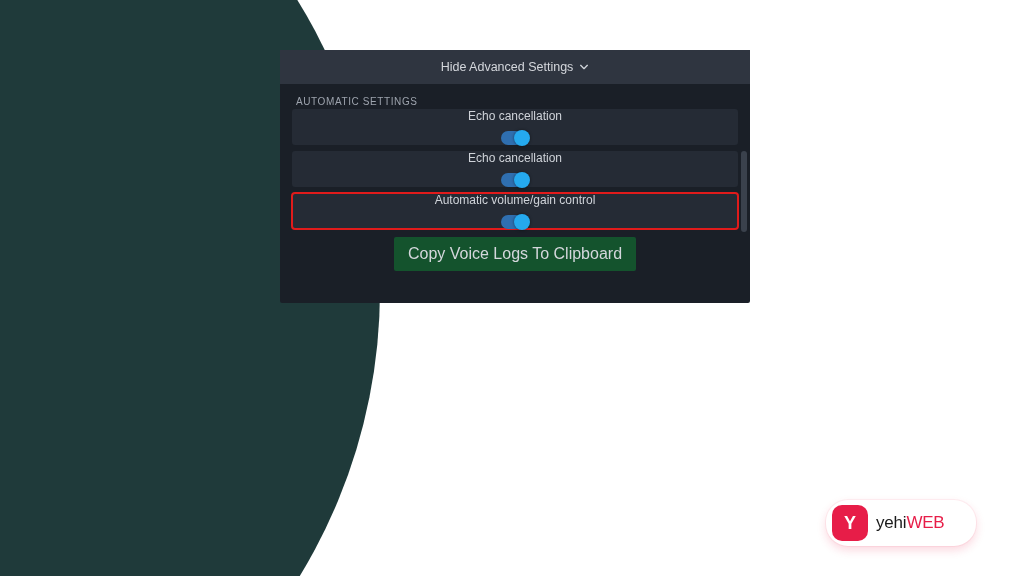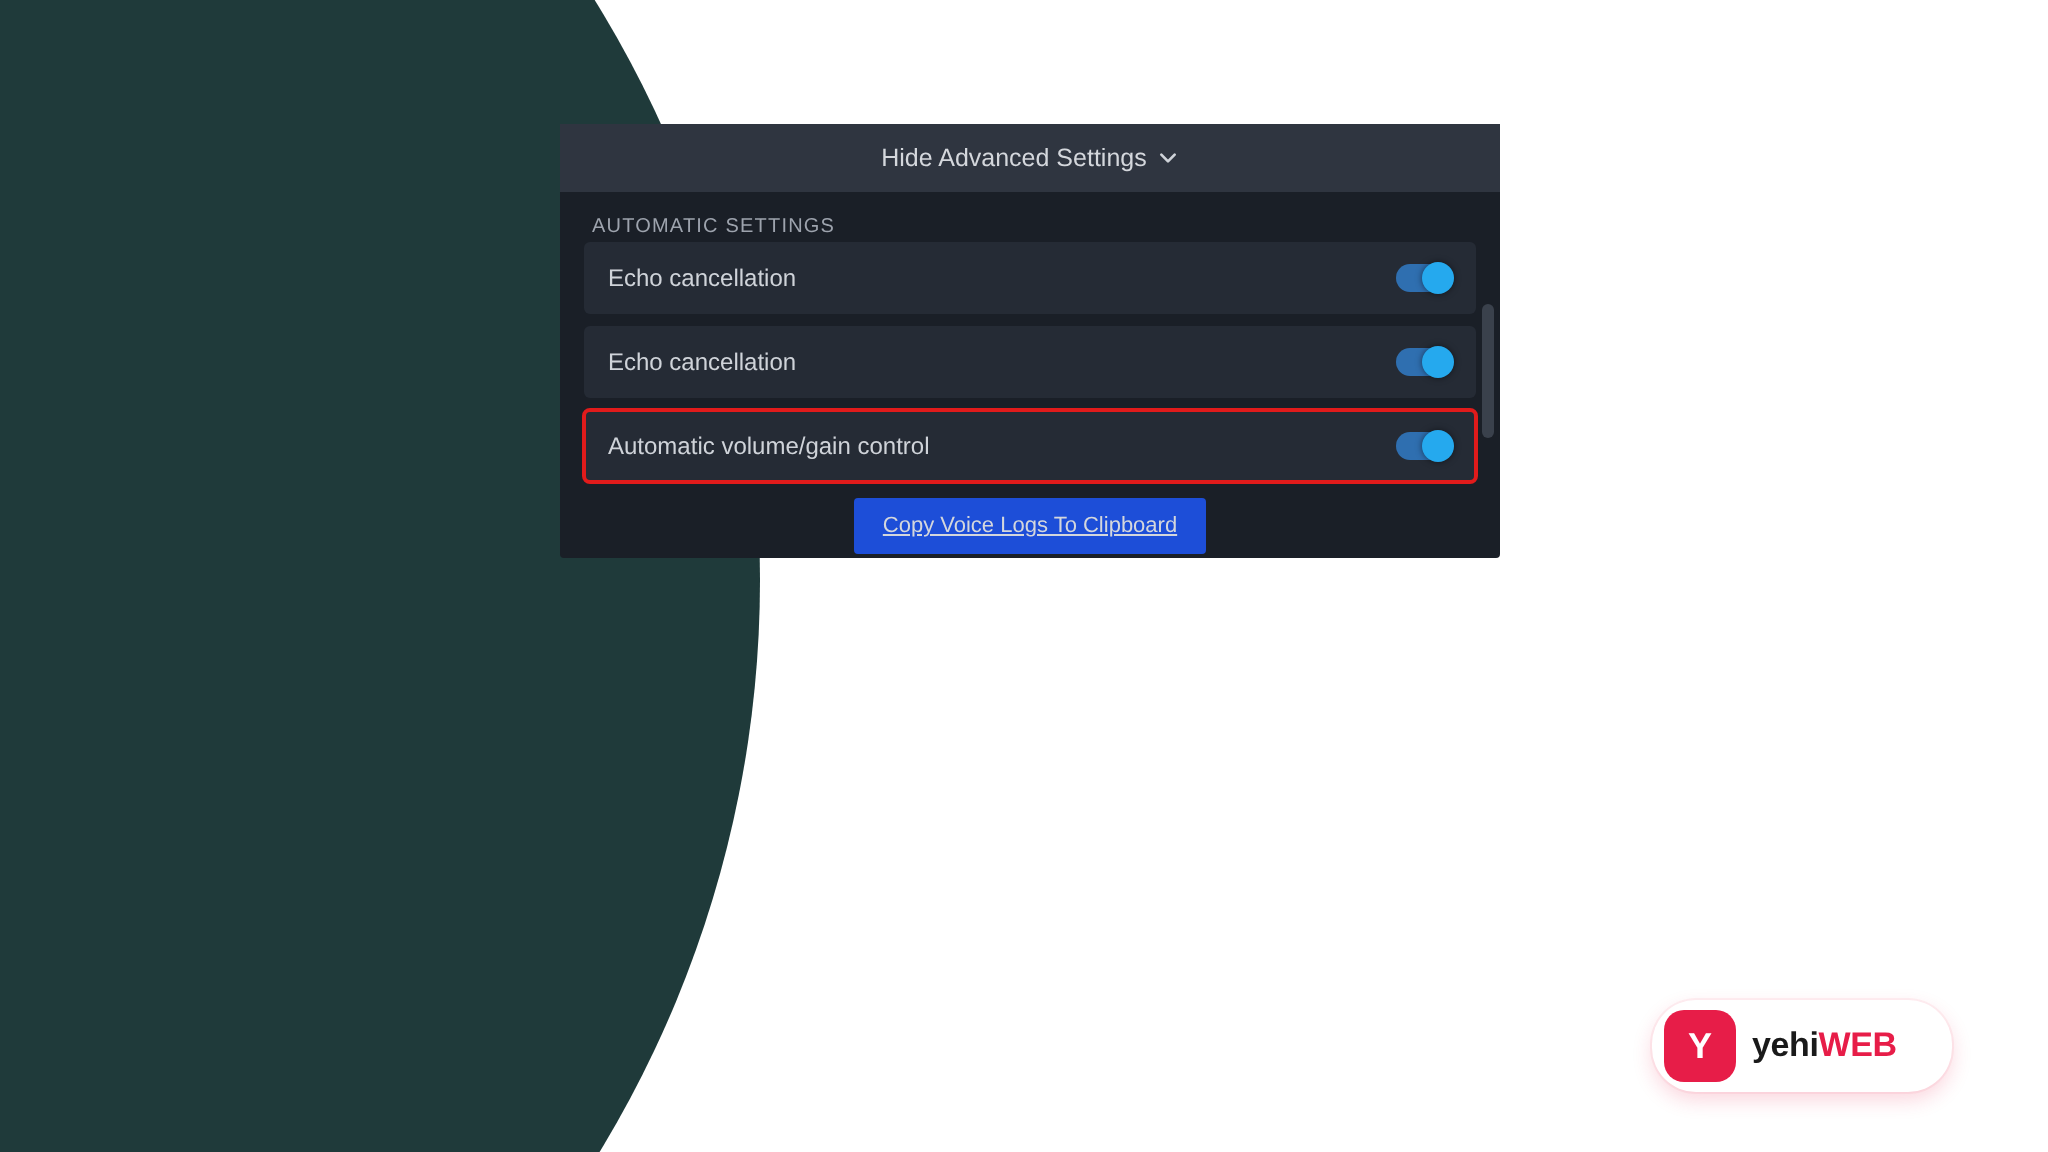--- a/index.html
+++ b/index.html
@@ -28,25 +28,25 @@
   .stage {
     position: absolute;
     inset: 0;
     z-index: 1;
   }
 
   
   .panel {
     position: absolute;
     left: 280px;
-    top: 62px;
+    top: 50px;
     width: 470px;
     background: #1a1f27;
     border-radius: 2px;
-    padding-bottom: 2px;
+    padding-bottom: 32px;
   }
   .panel-header {
     background: #2f3540;
     height: 34px;
     display: flex;
     align-items: center;
     justify-content: center;
     color: #d4d7dc;
     font-size: 12.5px;
     gap: 6px;
@@ -76,20 +76,21 @@
   .row {
     background: #252b35;
     border-radius: 3px;
     height: 36px;
     display: flex;
     align-items: center;
     justify-content: space-between;
     padding: 0 12px;
     margin-bottom: 6px;
     position: relative;
+    flex-direction: column;
   }
   .row.highlighted {
     outline: 2.5px solid #e11b1b;
     outline-offset: -1px;
   }
   .row-label {
     color: #cfd3d9;
     font-size: 12px;
   }
   .toggle {
@@ -110,28 +111,27 @@
     background: #25a9ee;
     box-shadow: 0 0 3px rgba(0,0,0,0.5);
   }
 
   .copy-btn-wrap {
     display: flex;
     justify-content: center;
     margin-top: 8px;
   }
   .copy-btn {
-    background: #1d4ed8;
+    background: #14532d;
     color: #d4d7dc;
     border: none;
-    font-size: 11px;
+    font-size: 16px;
     padding: 8px 14px;
     border-radius: 2px;
     cursor: pointer;
-    text-decoration: underline;
   }
 
   .panel-scrollbar {
     position: absolute;
     right: 3px;
     top: 40px;
     bottom: 10px;
     width: 6px;
     background: transparent;
   }
@@ -185,21 +185,21 @@
     background: #e71d48;
     border-radius: 10px;
     display: flex;
     align-items: center;
     justify-content: center;
     color: #fff;
     font-weight: 900;
     font-size: 18px;
   }
   .logo-text {
-    font-weight: 700;
+    font-weight: 400;
     font-size: 17px;
     color: #1a1a1a;
     letter-spacing: -0.2px;
   }
   .logo-text .accent { color: #e71d48; }
 </style>
 </head>
 <body>
 
 <div class="bg-fill-left"></div>

